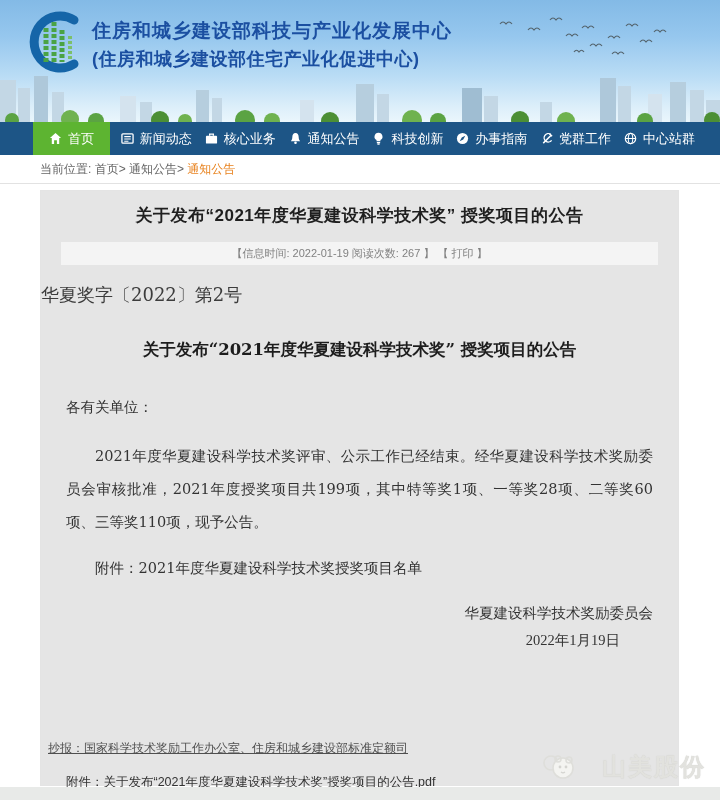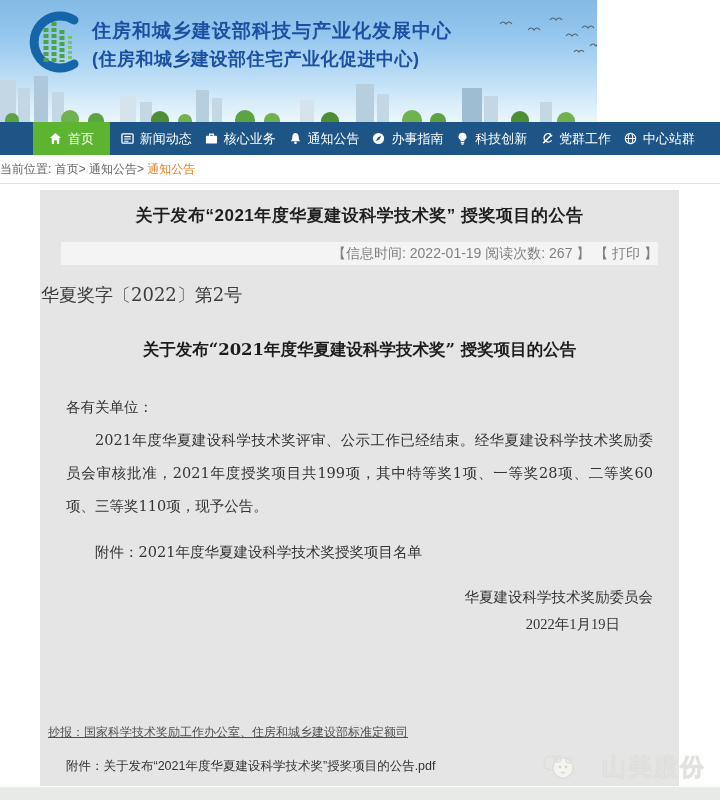--- a/index.html
+++ b/index.html
@@ -3,21 +3,21 @@
 <meta charset="utf-8">
 <style>
   * { margin:0; padding:0; box-sizing:border-box; }
   html,body { width:720px; height:800px; }
   body {
     position:relative; overflow:hidden; background:#ffffff;
     font-family:"Liberation Sans", sans-serif;
   }
   
   .banner {
-    position:absolute; top:0; left:0; width:597px; height:122px;
+    position:absolute; top:0; left:0; width:720px; height:122px;
     background:linear-gradient(180deg,#83bae6 0%,#96c7ee 30%,#b9dcf5 62%,#ddeffa 88%,#eaf6fc 100%);
     overflow:hidden;
   }
   .logo { position:absolute; left:12px; top:10px; cursor:pointer; }
   .banner-titles { position:absolute; left:92px; top:18px; }
   .banner-title-1 { font-size:19px; font-weight:bold; color:#1b4fa1; letter-spacing:1px; }
   .banner-title-2 { font-size:18px; font-weight:bold; color:#1b4fa1; letter-spacing:0.5px; margin-top:3px; }
   .skyline { position:absolute; bottom:0; left:0; }
   .birds { position:absolute; top:6px; left:440px; }
   
@@ -29,43 +29,43 @@
   .nav-item {
     display:flex; align-items:center; gap:6px; color:#ffffff;
     font-size:13px; cursor:pointer; white-space:nowrap; padding:8px 2px;
   }
   .nav-item.active { background:#5db431; padding:0 16px; }
   .nav-item svg { display:block; }
   
   .breadcrumb {
     position:absolute; top:155px; left:0; width:720px; height:29px;
     background:#fff; border-bottom:1px solid #e2e2e2;
-    font-size:12px; color:#666; line-height:28px; 
+    font-size:12px; color:#666; line-height:28px; padding-left:40px;
   }
   .breadcrumb span { cursor:pointer; }
   .breadcrumb .current { color:#e8821e; }
   
   .doc {
     position:absolute; left:40px; top:190px; width:639px; height:596px;
     background:#e5e5e5; border:1px solid #e4e4e4;
   }
   .page-title {
     margin-top:13px; text-align:center; font-size:17px; font-weight:bold;
     color:#1f1f1f; letter-spacing:0.5px;
   }
   .meta-band {
     margin:15px 20px 0; background:#f4f4f4; height:23px; line-height:23px;
-    text-align:right; font-size:14px; color:#818181;
+    text-align:center; font-size:11px; color:#818181;
   }
   .meta-band .print { cursor:pointer; }
   .doc-serif { font-family:"DejaVu Serif","Liberation Serif",serif; }
   .doc-number { margin-top:18px; text-align:left; font-size:18px; color:#3c3c3c; }
   .doc-title  { margin-top:32px; text-align:center; font-size:16.5px; font-weight:bold; color:#1d1d1d; }
   .salutation { margin:30px 25px 0; font-size:14.5px; color:#333; line-height:33px; }
-  .body-par   { margin:0 25px; font-size:14.5px; color:#333; line-height:33px; text-indent:2em; text-align:justify; }
+  .body-par   { margin:16px 25px; font-size:14.5px; color:#333; line-height:33px; text-indent:2em; text-align:justify; }
   .attach-note{ margin:20px 25px 0; font-size:14.5px; color:#333; text-indent:2em; }
   .issuer     { margin:26px 25px 0; text-align:right; font-size:14.5px; color:#333; }
   .doc-date   { margin:8px 58px 0 0; text-align:right; font-size:14.5px; color:#333;font-family:Liberation Serif, serif; }
   .cc-line    { margin:90px 7px 0; font-size:12px; color:#4f4f4f;text-decoration:underline; }
   .attach-file{ margin:17px 25px 0; font-size:12.5px; color:#333; cursor:pointer; }
   
   .footer-strip { position:absolute; top:787px; left:0; width:720px; height:13px; background:#e8eae8; }
   .watermark {
     position:absolute; top:750px; right:14px; display:flex; align-items:center; gap:24px;
     color:#e2e2de; text-shadow:0 0 1px #c9c9c5; font-size:24px; font-weight:bold;
@@ -172,31 +172,31 @@
   </div>
   <div class="nav-item">
     <svg width="13" height="13" viewBox="0 0 14 14">
         <path fill="#fff" d="M7 1 C4.6 1 3.6 3 3.6 5.4 C3.6 8 2.6 9 2 9.9 H12 C11.4 9 10.4 8 10.4 5.4 C10.4 3 9.4 1 7 1 Z"></path>
         <circle cx="7" cy="11.6" r="1.4" fill="#fff"></circle>
       </svg>
     <span>通知公告</span>
   </div>
   <div class="nav-item">
     <svg width="13" height="13" viewBox="0 0 14 14">
+        <path fill="#fff" d="M7 0.8 a4.2 4.2 0 0 1 2.1 7.9 V10 H4.9 V8.7 A4.2 4.2 0 0 1 7 0.8 Z"></path>
+        <path stroke="#fff" stroke-width="1.2" d="M5.2 11.4 h3.6 M5.8 13 h2.4"></path>
+      </svg>
+    <span>科技创新</span>
+  </div>
+  <div class="nav-item">
+    <svg width="13" height="13" viewBox="0 0 14 14">
         <circle cx="7" cy="7" r="6" fill="#fff"></circle>
         <path fill="#1d5586" d="M10 4 L6.2 5.8 L4 10 L7.8 8.2 Z"></path>
       </svg>
     <span>办事指南</span>
-  </div>
-  <div class="nav-item">
-    <svg width="13" height="13" viewBox="0 0 14 14">
-        <path fill="#fff" d="M7 0.8 a4.2 4.2 0 0 1 2.1 7.9 V10 H4.9 V8.7 A4.2 4.2 0 0 1 7 0.8 Z"></path>
-        <path stroke="#fff" stroke-width="1.2" d="M5.2 11.4 h3.6 M5.8 13 h2.4"></path>
-      </svg>
-    <span>科技创新</span>
   </div>
   <div class="nav-item">
     <svg width="13" height="13" viewBox="0 0 14 14">
         <path d="M11.5 2.5 A4.5 4.5 0 1 0 12.5 9" fill="none" stroke="#fff" stroke-width="1.5"></path>
         <path d="M3.5 12 L12 3.5" stroke="#fff" stroke-width="1.6"></path>
         <path d="M10.2 1.8 L13 4.6" stroke="#fff" stroke-width="1.6"></path>
       </svg>
     <span>党群工作</span>
   </div>
   <div class="nav-item">

